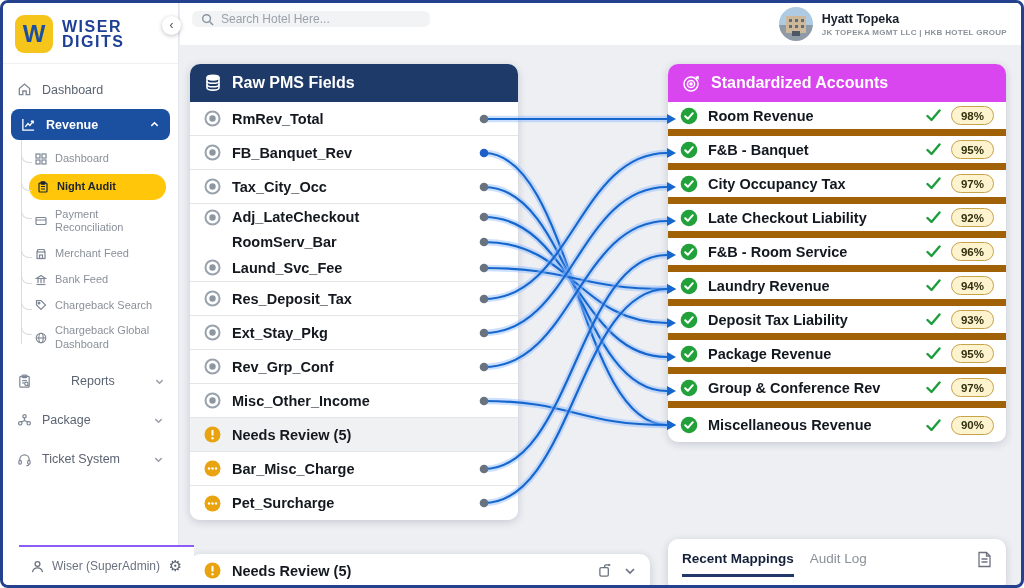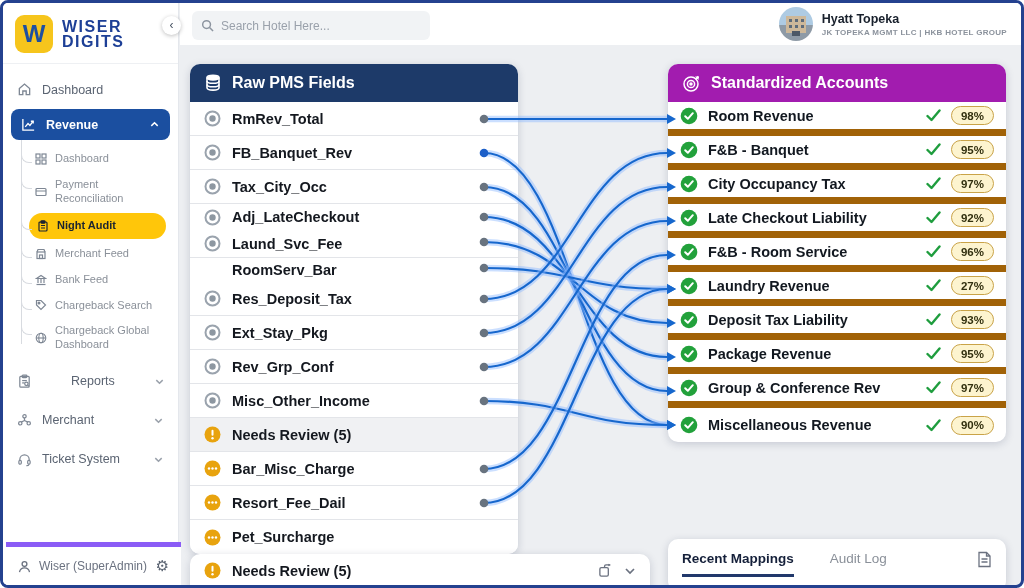--- a/index.html
+++ b/index.html
@@ -20,62 +20,62 @@
   .pill-revenue { background:#1b4fa0; border-radius:8px; color:#fff; font-weight:700; padding:8px 10px; margin:4px 0 6px 0; }
   .pill-revenue .lbl { color:#fff; }
   .subtree { position:relative; margin:2px 0 8px 4px; padding-left:0; }
   .subtree:before { content:""; position:absolute; left:6px; top:0; bottom:14px; border-left:1px solid #d8dbe0; }
   .sub-item { position:relative; display:flex; align-items:center; gap:8px; padding:6px 4px 6px 20px; color:#8a9099; font-size:11px; cursor:pointer; }
   .sub-item:before { content:""; position:absolute; left:6px; top:-6px; width:10px; height:22px; border-left:1px solid #d8dbe0; border-bottom:1px solid #d8dbe0; border-bottom-left-radius:8px; }
   .sub-item svg { flex:0 0 auto; }
   .sub-item.active { background:#ffc60a; border-radius:14px; color:#1c2430; font-weight:700; margin:2px 4px 2px 14px; padding:6px 8px; }
   .sub-item.active:before { left:-8px; }
   .sub-item .lbl2 { max-width:104px; line-height:1.25; }
-  #sidebar-footer { position:absolute; left:3px; bottom:0; width:100%; border-top:5px solid #8b5cf6; padding:10px 12px; display:flex; align-items:center; gap:8px; color:#6b7280; font-size:12px; background:#fff; }
+  #sidebar-footer { position:absolute; left:16px; bottom:0; width:100%; border-top:2px solid #8b5cf6; padding:10px 12px; display:flex; align-items:center; gap:8px; color:#6b7280; font-size:12px; background:#fff; }
   #sidebar-footer .grow { flex:1; }
   .gear { font-size:15px; color:#5b6472; cursor:pointer; }
 
   
   #topbar { position:absolute; left:177px; top:0; right:0; height:42px; background:#fff; z-index:2; }
-  #search-box { position:absolute; left:12px; top:8px; width:238px; height:29px; background:#f1f3f5; border-radius:6px; display:flex; align-items:center; gap:7px; padding:0 9px; }
+  #search-box { position:absolute; left:12px; top:8px; width:238px; height:16px; background:#f1f3f5; border-radius:6px; display:flex; align-items:center; gap:7px; padding:0 9px; }
   #search-box input { border:none; outline:none; background:transparent; font-size:12px; color:#3c4450; width:100%; font-family:"Liberation Sans",sans-serif; }
   #search-box input::placeholder { color:#9aa1ab; }
   #account { position:absolute; right:14px; top:4px; display:flex; align-items:center; gap:9px; cursor:pointer; }
   #avatar { width:34px; height:34px; border-radius:50%; overflow:hidden; flex:0 0 auto; }
   .acct-name { font-size:12.5px; font-weight:700; color:#18202c; }
   .acct-org { font-size:8px; color:#8b929c; font-weight:700; letter-spacing:.3px; margin-top:2px; }
 
   
   .card { position:absolute; background:#fff; border-radius:10px; box-shadow:0 2px 8px rgba(20,35,70,.18); z-index:1; }
   #left-card { left:187px; top:61px; width:328px; }
   #right-card { left:665px; top:61px; width:338px; }
   .card-header { height:38px; display:flex; align-items:center; gap:10px; padding:0 14px; border-radius:10px 10px 0 0; color:#fff; font-weight:700; font-size:16px; }
   #left-card .card-header { background:#1d3a69; }
-  #right-card .card-header { background:#a21caf;text-align:right; }
+  #right-card .card-header { background:#d946ef;text-align:right; }
 
   .rowl { display:flex; align-items:center; gap:11px; padding:0 14px; height:34px; border-bottom:1px solid #e3e5e9; background:#fff; font-size:14.5px; font-weight:700; color:#14181f; }
   .rowl.t-top { height:26px; border-bottom:none; }
   .rowl.t-mid { height:24px; border-bottom:none; }
   .rowl.t-bot { height:28px; }
   .rowl.band { background:#f0f1f3; }
   .rowl:last-child { border-bottom:none; border-radius:0 0 10px 10px; }
   .icon-spacer { width:17px; flex:0 0 auto; }
 
   .rowr { display:flex; align-items:center; gap:10px; padding:0 12px; height:34px; border-bottom:7px solid #a16207; font-size:14.5px; font-weight:700; color:#121820; }
   .rowr:last-child { border-bottom:none; border-radius:0 0 10px 10px; }
   .rowr .grow { flex:1; }
   .match-badge { background:#fdf4cf; border:1.5px solid #c9a348; color:#32300f; border-radius:999px; font-size:11.5px; font-weight:700; padding:2.5px 9px; }
 
   
   #footer-left { left:187px; top:551px; width:460px; height:48px; border-radius:10px 10px 0 0; padding:8px 14px 0 14px; }
   #footer-left .fl-row { display:flex; align-items:center; gap:11px; font-size:14.5px; font-weight:700; color:#14181f; }
   #footer-left .grow { flex:1; }
   #footer-left .underline { margin:7px 0 0 44px; width:150px; height:3.5px; background:#21386b; border-radius:2px; }
   #footer-right { left:665px; top:536px; width:338px; height:52px; border-radius:10px; padding:12px 14px 0 14px; }
-  .tabs { display:flex; align-items:flex-start; gap:36px; }
+  .tabs { display:flex; align-items:flex-start; gap:16px; }
   .tab { font-size:13.5px; color:#8a9099; cursor:pointer; padding-bottom:8px; }
   .tab.active { color:#15203a; font-weight:700; border-bottom:3.5px solid #21386b; }
   .tabs .grow { flex:1; }
 
   
   #overlay { position:absolute; left:0; top:0; width:1018px; height:582px; z-index:4; pointer-events:none; }
 
   .ic { display:inline-flex; align-items:center; justify-content:center; flex:0 0 auto; }
 </style>
 </head>
@@ -120,39 +120,39 @@
             <span class="ic">
               <svg width="12" height="12" viewBox="0 0 12 12" fill="none" stroke="#7e8794" stroke-width="1.2">
                 <rect x="1" y="1" width="4" height="4"></rect>
                 <rect x="7" y="1" width="4" height="4"></rect>
                 <rect x="1" y="7" width="4" height="4"></rect>
                 <rect x="7" y="7" width="4" height="4"></rect>
               </svg>
             </span>
             <span class="lbl2">Dashboard</span>
           </div>
-          <div class="sub-item">
-            <span class="ic">
-              <svg width="12" height="12" viewBox="0 0 12 12" fill="none" stroke="#7e8794" stroke-width="1.2">
-                <rect x="1" y="2.5" width="10" height="7" rx="1"></rect>
-                <line x1="1" y1="5" x2="11" y2="5"></line>
-              </svg>
-            </span>
-            <span class="lbl2">Payment Reconciliation</span>
-          </div>
           <div class="sub-item active">
             <span class="ic">
               <svg width="12" height="12" viewBox="0 0 12 12" fill="none" stroke="#1c2430" stroke-width="1.2">
                 <rect x="2" y="2" width="8" height="9" rx="1"></rect>
                 <rect x="4" y="0.8" width="4" height="2.4" rx="0.8" fill="#1c2430"></rect>
                 <line x1="4" y1="5.5" x2="8" y2="5.5"></line>
                 <line x1="4" y1="8" x2="8" y2="8"></line>
               </svg>
             </span>
             <span class="lbl2">Night Audit</span>
+          </div>
+          <div class="sub-item">
+            <span class="ic">
+              <svg width="12" height="12" viewBox="0 0 12 12" fill="none" stroke="#7e8794" stroke-width="1.2">
+                <rect x="1" y="2.5" width="10" height="7" rx="1"></rect>
+                <line x1="1" y1="5" x2="11" y2="5"></line>
+              </svg>
+            </span>
+            <span class="lbl2">Payment Reconciliation</span>
           </div>
           <div class="sub-item">
             <span class="ic">
               <svg width="12" height="12" viewBox="0 0 12 12" fill="none" stroke="#7e8794" stroke-width="1.2">
                 <path d="M2 4 L3 1.5 H9 L10 4"></path>
                 <rect x="2" y="4" width="8" height="6.5"></rect>
                 <rect x="4.5" y="7" width="3" height="3.5"></rect>
               </svg>
             </span>
             <span class="lbl2">Merchant Feed</span>
@@ -209,21 +209,21 @@
         </div>
         <div class="nav-item" style="margin-top: 8px;">
           <span class="ic">
             <svg width="15" height="15" viewBox="0 0 16 16" fill="none" stroke="#7e8794" stroke-width="1.3">
               <circle cx="8" cy="3.5" r="1.8"></circle>
               <circle cx="3.5" cy="11" r="1.8"></circle>
               <circle cx="12.5" cy="11" r="1.8"></circle>
               <path d="M8 5.3 V8 M8 8 L4.5 9.7 M8 8 L11.5 9.7"></path>
             </svg>
           </span>
-          <span class="lbl">Merchant</span>
+          <span class="lbl">Package</span>
           <span class="ic">
             <svg width="11" height="11" viewBox="0 0 12 12" fill="none" stroke="#9aa1ab" stroke-width="1.6">
               <path d="M2.5 4.5 L6 8 L9.5 4.5"></path>
             </svg>
           </span>
         </div>
         <div class="nav-item" style="margin-top: 8px;">
           <span class="ic">
             <svg width="15" height="15" viewBox="0 0 16 16" fill="none" stroke="#7e8794" stroke-width="1.3">
               <path d="M3 9 V8 a5 5 0 0 1 10 0 v1"></path>
@@ -327,32 +327,32 @@
         </div>
         <div class="rowl t-top">
           <span class="ic">
             <svg width="17" height="17" viewBox="0 0 17 17">
               <circle cx="8.5" cy="8.5" r="7" fill="none" stroke="#9aa3ad" stroke-width="2"></circle>
               <circle cx="8.5" cy="8.5" r="3.2" fill="#8d97a1"></circle>
             </svg>
           </span>
           <span>Adj_LateCheckout</span>
         </div>
-        <div class="rowl t-bot">
-          <span class="ic">
-            <svg width="17" height="17" viewBox="0 0 17 17">
-              <circle cx="8.5" cy="8.5" r="7" fill="none" stroke="#9aa3ad" stroke-width="2"></circle>
-              <circle cx="8.5" cy="8.5" r="3.2" fill="#8d97a1"></circle>
-            </svg>
-          </span>
-          <span>Laund_Svc_Fee</span>
-        </div>
         <div class="rowl t-mid">
           <span class="icon-spacer"></span>
           <span>RoomServ_Bar</span>
+        </div>
+        <div class="rowl t-bot">
+          <span class="ic">
+            <svg width="17" height="17" viewBox="0 0 17 17">
+              <circle cx="8.5" cy="8.5" r="7" fill="none" stroke="#9aa3ad" stroke-width="2"></circle>
+              <circle cx="8.5" cy="8.5" r="3.2" fill="#8d97a1"></circle>
+            </svg>
+          </span>
+          <span>Laund_Svc_Fee</span>
         </div>
         <div class="rowl ">
           <span class="ic">
             <svg width="17" height="17" viewBox="0 0 17 17">
               <circle cx="8.5" cy="8.5" r="7" fill="none" stroke="#9aa3ad" stroke-width="2"></circle>
               <circle cx="8.5" cy="8.5" r="3.2" fill="#8d97a1"></circle>
             </svg>
           </span>
           <span>Res_Deposit_Tax</span>
         </div>
@@ -396,31 +396,20 @@
         <div class="rowl ">
           <span class="ic">
             <svg width="17" height="17" viewBox="0 0 17 17">
               <circle cx="8.5" cy="8.5" r="8" fill="#e8a30e"></circle>
               <circle cx="5" cy="8.5" r="1.2" fill="#fff"></circle>
               <circle cx="8.5" cy="8.5" r="1.2" fill="#fff"></circle>
               <circle cx="12" cy="8.5" r="1.2" fill="#fff"></circle>
             </svg>
           </span>
           <span>Bar_Misc_Charge</span>
-        </div>
-        <div class="rowl ">
-          <span class="ic">
-            <svg width="17" height="17" viewBox="0 0 17 17">
-              <circle cx="8.5" cy="8.5" r="8" fill="#e8a30e"></circle>
-              <circle cx="5" cy="8.5" r="1.2" fill="#fff"></circle>
-              <circle cx="8.5" cy="8.5" r="1.2" fill="#fff"></circle>
-              <circle cx="12" cy="8.5" r="1.2" fill="#fff"></circle>
-            </svg>
-          </span>
-          <span>Resort_Fee_Dail</span>
         </div>
         <div class="rowl ">
           <span class="ic">
             <svg width="17" height="17" viewBox="0 0 17 17">
               <circle cx="8.5" cy="8.5" r="8" fill="#e8a30e"></circle>
               <circle cx="5" cy="8.5" r="1.2" fill="#fff"></circle>
               <circle cx="8.5" cy="8.5" r="1.2" fill="#fff"></circle>
               <circle cx="12" cy="8.5" r="1.2" fill="#fff"></circle>
             </svg>
           </span>
@@ -530,21 +519,21 @@
               <path d="M5.2 9.3 L7.8 11.8 L12.8 6.2" fill="none" stroke="#fff" stroke-width="2" stroke-linecap="round" stroke-linejoin="round"></path>
             </svg>
           </span>
           <span>Laundry Revenue</span>
           <span class="grow"></span>
           <span class="ic">
             <svg width="15" height="13" viewBox="0 0 15 13">
               <path d="M1.5 7 L5.5 11 L13.5 1.5" fill="none" stroke="#1f9d3e" stroke-width="2.4" stroke-linecap="round" stroke-linejoin="round"></path>
             </svg>
           </span>
-          <span class="match-badge">27%</span>
+          <span class="match-badge">94%</span>
         </div>
         <div class="rowr">
           <span class="ic">
             <svg width="18" height="18" viewBox="0 0 18 18">
               <circle cx="9" cy="9" r="8.3" fill="#22a13b"></circle>
               <path d="M5.2 9.3 L7.8 11.8 L12.8 6.2" fill="none" stroke="#fff" stroke-width="2" stroke-linecap="round" stroke-linejoin="round"></path>
             </svg>
           </span>
           <span>Deposit Tax Liability</span>
           <span class="grow"></span>

